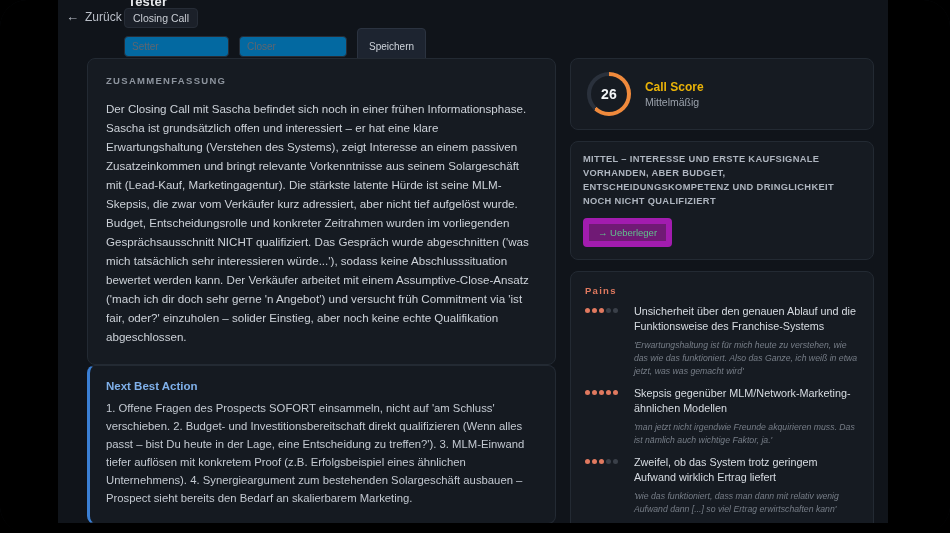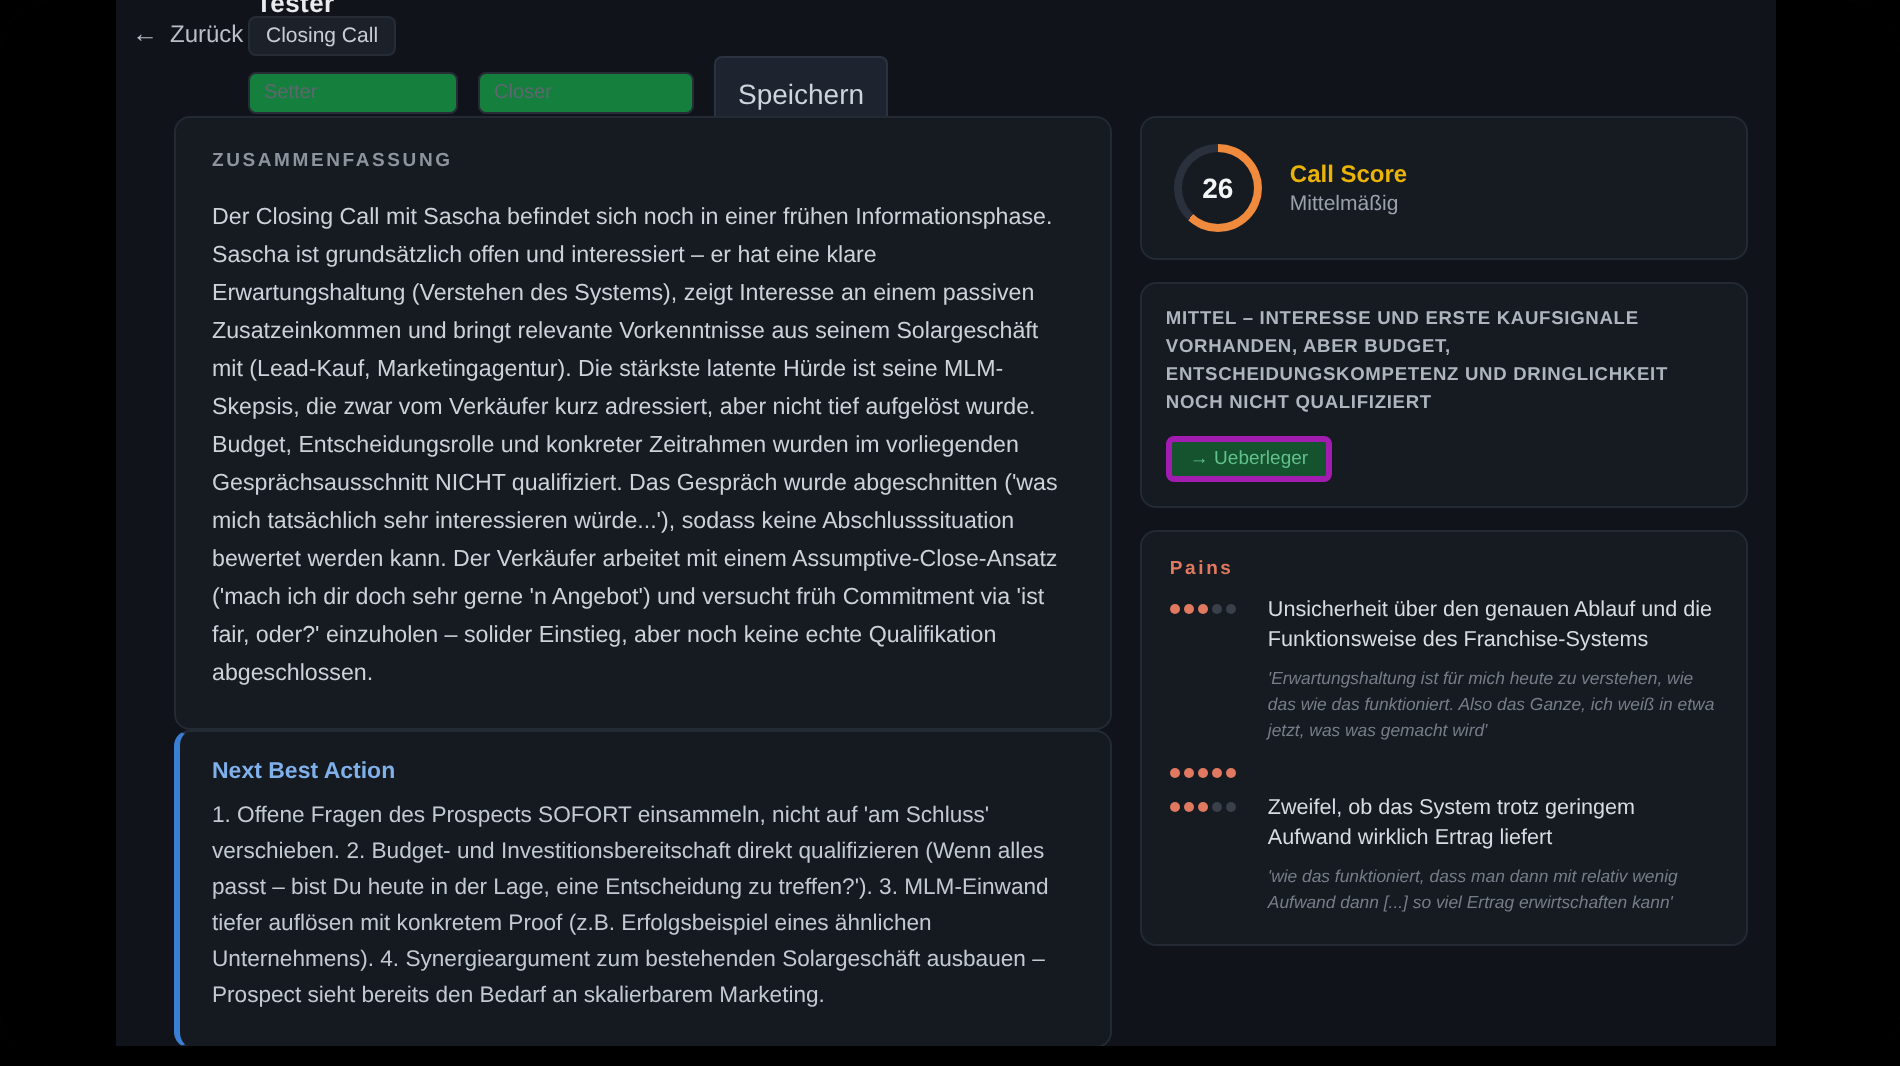--- a/index.html
+++ b/index.html
@@ -55,38 +55,38 @@
     border-radius:4px;
     padding:3px 8px;
   }
 
   .fieldrow {
     position:absolute; left:66px; top:28px;
     display:flex; gap:10px; align-items:center;
   }
   .inp {
     width:105px; height:21px;
-    background:#15803d;
+    background:#0369a1;
     border:1px solid #272d37;
     border-radius:4px;
     color:#c8ccd3;
     font-size:10px;
     padding:0 7px;
     outline:none;
     font-family:"Liberation Sans", sans-serif;
   }
   .inp::placeholder { color:#5e6670; }
   .inp.wide { width:108px; }
   .btn-save {
     height:37px;
     background:#1d2430;
     border:1px solid #2b3340;
     border-radius:4px;
     color:#cfd4db;
-    font-size:14px;
+    font-size:10px;
     padding:0 11px;
     cursor:pointer;
     font-family:"Liberation Sans", sans-serif;
   }
 
   
   .cols {
     position:absolute; left:14px; top:58px;
     width:802px;
     display:flex; gap:14px;padding-left:15px;
@@ -168,22 +168,22 @@
     letter-spacing:.35px;
     line-height:14px;
     color:#aeb5bf;
     text-transform:uppercase;
     font-weight:bold;
   }
   .chip {
     display:inline-flex; align-items:center; gap:4px;
     margin-top:10px;
     padding:3px 9px;
-    border:3px solid #a21caf;
-    background:#14532d;
+    border:6px solid #a21caf;
+    background:#701a75;
     color:#62c08d;
     border-radius:4px;
     font-size:9.5px;
     cursor:pointer;
   }
 
   .pains-card { margin-top:11px; padding:13px 14px 14px 14px; }
   .pains-label { color:#e0795f; letter-spacing:1.3px; font-size:9.5px; font-weight:bold; }
   .pain-item { margin-top:8px; display:flex; gap:16px; }
   .dots { display:flex; gap:2px; padding-top:4px; flex:0 0 auto; }
@@ -275,20 +275,24 @@
           </div>
 
           <div class="pain-item">
             <div class="dots">
               <span class="dot"></span>
               <span class="dot"></span>
               <span class="dot"></span>
               <span class="dot"></span>
               <span class="dot"></span>
             </div>
+            <div class="pain-body">
+              <div class="pain-title">Skepsis gegenüber MLM/Network-Marketing-ähnlichen Modellen</div>
+              <div class="pain-quote">'man jetzt nicht irgendwie Freunde akquirieren muss. Das ist nämlich auch wichtige Faktor, ja.'</div>
+            </div>
           </div>
 
           <div class="pain-item">
             <div class="dots">
               <span class="dot"></span>
               <span class="dot"></span>
               <span class="dot"></span>
               <span class="dot off"></span>
               <span class="dot off"></span>
             </div>

